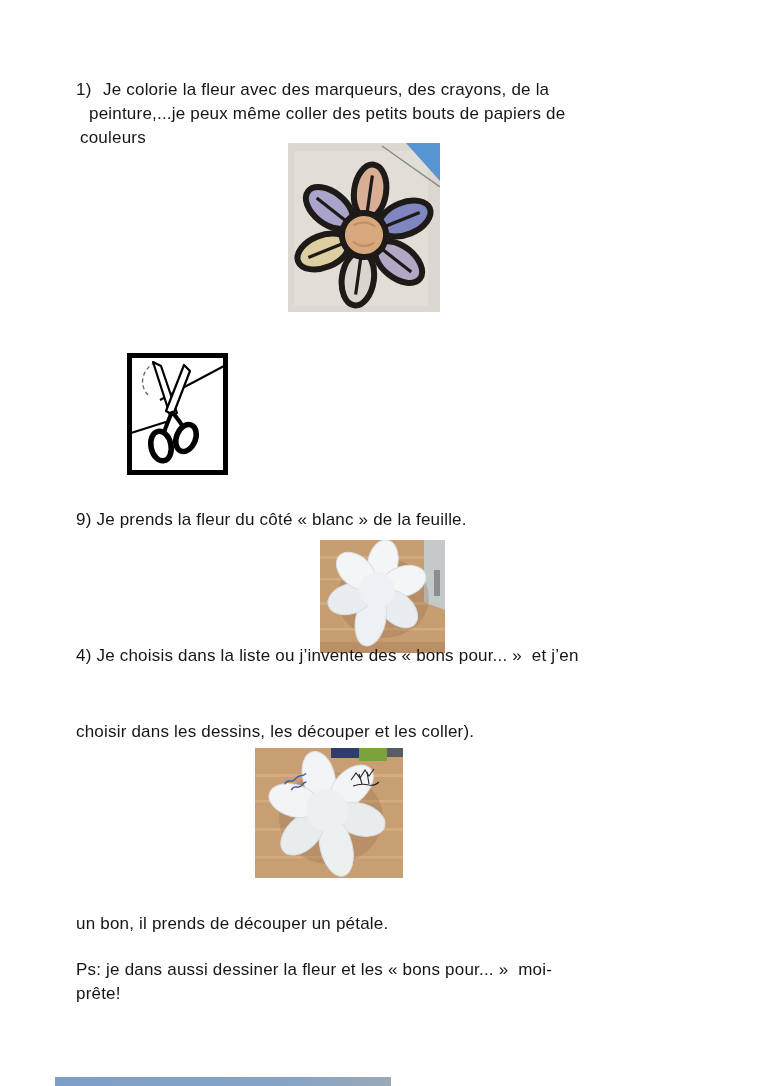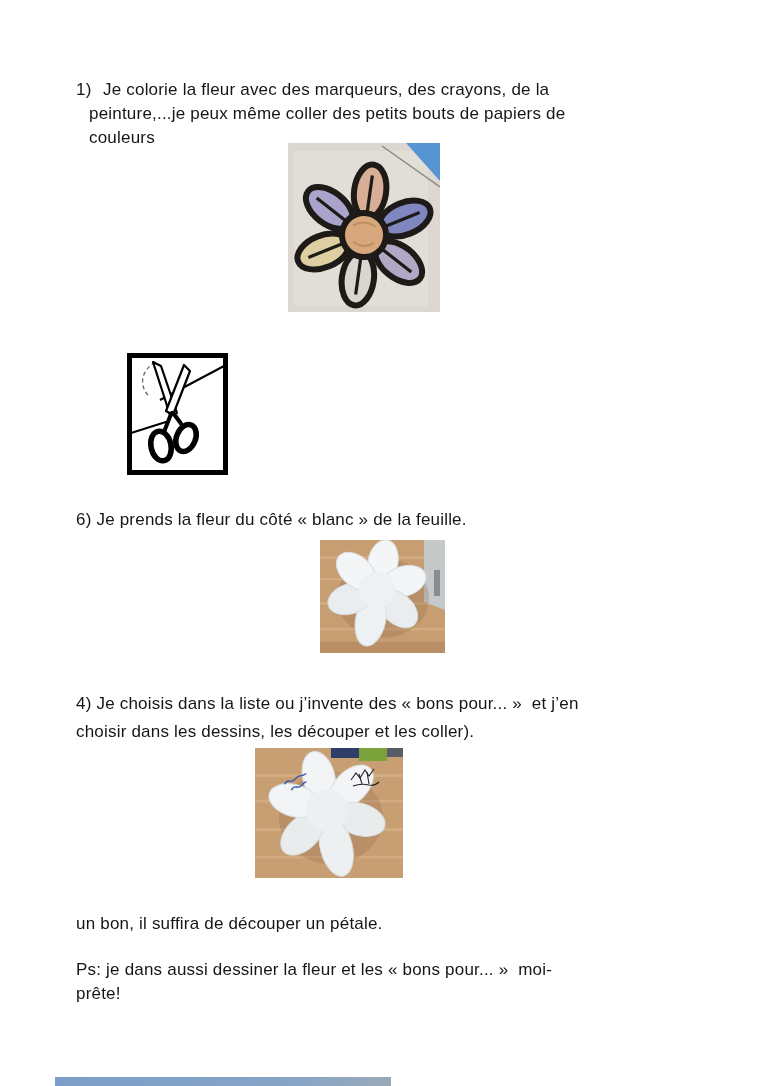--- a/index.html
+++ b/index.html
@@ -15,21 +15,21 @@
   .footer-bar{position:absolute;left:55px;top:1077px;width:336px;height:9px;}
 </style>
 </head>
 <body>
 
 <div class="page">
 
   <div class="tl" style="left:76px;top:78px">1)</div>
   <div class="tl" style="left:89px;top:102px">peinture,...je peux même coller des petits bouts de papiers de</div>
   <div class="tl" style="left:103px;top:78px">Je colorie la fleur avec des marqueurs, des crayons, de la</div>
-  <div class="tl" style="left:89px;top:126px">couleurs</div>
+  <div class="tl" style="left:80px;top:126px">couleurs</div>
 
   <svg class="ph" style="left:288px;top:143px" width="152" height="169" viewBox="0 0 152 169">
     <rect width="152" height="169" fill="#dcd7d1"></rect>
     <rect x="6" y="8" width="134" height="155" fill="#e6e2dc" opacity="0.55"></rect>
     <polygon points="118,0 152,0 152,38" fill="#5795d2"></polygon>
     <line x1="94" y1="3" x2="152" y2="44" stroke="#8b8b85" stroke-width="1.5"></line>
     <g transform="rotate(8 76 92)">
       <g stroke="#1d1a17" stroke-width="6">
         <ellipse cx="76" cy="48" rx="16" ry="27" fill="#d9ae97"></ellipse>
         <ellipse cx="76" cy="48" rx="16" ry="27" transform="rotate(60 76 92)" fill="#7f86c0"></ellipse>
@@ -61,21 +61,21 @@
       <polygon points="26,9 34,13 50,60 43,62" fill="#ffffff" stroke="#000000" stroke-width="2.2" stroke-linejoin="round"></polygon>
       <polygon points="57,12 63,18 46,62 39,58" fill="#ffffff" stroke="#000000" stroke-width="2.2" stroke-linejoin="round"></polygon>
       <line x1="44" y1="61" x2="37" y2="79" stroke="#000000" stroke-width="4"></line>
       <line x1="47" y1="61" x2="55" y2="72" stroke="#000000" stroke-width="4"></line>
       <ellipse cx="34" cy="93" rx="10" ry="15" fill="none" stroke="#000000" stroke-width="5.5" transform="rotate(-12 34 93)"></ellipse>
       <ellipse cx="59" cy="85" rx="9.5" ry="14" fill="none" stroke="#000000" stroke-width="5.5" transform="rotate(22 59 85)"></ellipse>
       <circle cx="45.5" cy="60.5" r="2.8" fill="#000000"></circle>
     </g>
   </svg>
 
-  <div class="tl" style="left:76px;top:508px">6) Je prends la fleur du côté « blanc » de la feuille.</div>
+  <div class="tl" style="left:76px;top:508px">9) Je prends la fleur du côté « blanc » de la feuille.</div>
 
   <svg class="ph" style="left:320px;top:540px" width="125" height="113" viewBox="0 0 125 113">
     <rect width="125" height="113" fill="#c79d72"></rect>
     <g opacity="0.5" fill="#ddb98e">
       <rect y="16" width="125" height="3"></rect>
         <rect y="38" width="125" height="2.5"></rect>
       <rect y="62" width="125" height="3"></rect>
         <rect y="88" width="125" height="2.5"></rect>
     </g>
     <rect y="102" width="125" height="11" fill="#ad855c" opacity="0.55"></rect>
@@ -88,21 +88,21 @@
         <ellipse cx="57" cy="22" rx="15" ry="23" transform="rotate(60 57 50)" fill="#f3f5f6"></ellipse>
         <ellipse cx="57" cy="22" rx="15" ry="23" transform="rotate(120 57 50)" fill="#eaedef"></ellipse>
         <ellipse cx="57" cy="20" rx="15" ry="27" transform="rotate(180 57 50)" fill="#eef1f3"></ellipse>
         <ellipse cx="57" cy="22" rx="15" ry="23" transform="rotate(240 57 50)" fill="#eaedef"></ellipse>
         <ellipse cx="57" cy="22" rx="15" ry="23" transform="rotate(300 57 50)" fill="#f3f5f6"></ellipse>
       </g>
       <circle cx="57" cy="50" r="18" fill="#eef1f3"></circle>
     </g>
   </svg>
 
-  <div class="tl" style="left:76px;top:692px">4) Je choisis dans la liste ou j’invente des « bons pour... »  et j’en</div>
+  <div class="tl" style="left:76px;top:644px">4) Je choisis dans la liste ou j’invente des « bons pour... »  et j’en</div>
   <div class="tl" style="left:76px;top:720px">choisir dans les dessins, les découper et les coller).</div>
 
   <svg class="ph" style="left:255px;top:748px" width="148" height="130" viewBox="0 0 148 130">
     <rect width="148" height="130" fill="#c89e73"></rect>
     <g opacity="0.5" fill="#deba8f">
       <rect y="26" width="148" height="3"></rect>
         <rect y="52" width="148" height="2.5"></rect>
       <rect y="80" width="148" height="3"></rect>
         <rect y="108" width="148" height="2.5"></rect>
     </g>
@@ -125,20 +125,20 @@
       <path d="M30,30 q3,-3 6,-1 t6,0 t6,-1 t6,0"></path>
       <path d="M34,38 q3,-3 6,-1 t6,0 t5,-1"></path>
     </g>
     <g stroke="#26262a" fill="none" stroke-width="1.1">
       <path d="M96,32 l5,-7 4,5 5,-8 4,6 5,-7"></path>
       <path d="M98,38 q8,-3 16,-1 q6,1 10,-3"></path>
       <path d="M104,26 l3,10 m5,-12 l2,12"></path>
     </g>
   </svg>
 
-  <div class="tl" style="left:76px;top:912px">un bon, il suffira de découper un pétale.</div>
+  <div class="tl" style="left:76px;top:912px">un bon, il prends de découper un pétale.</div>
 
   <div class="tl" style="left:76px;top:958px">Ps: je dans aussi dessiner la fleur et les « bons pour... »  moi-</div>
   <div class="tl" style="left:76px;top:982px">prête!</div>
 
   <div class="footer-bar" style="background:linear-gradient(90deg,#7d9ec8 0%,#86a4c6 70%,#9aa9b9 100%);"></div>
 
 </div>
 
 </body></html>

